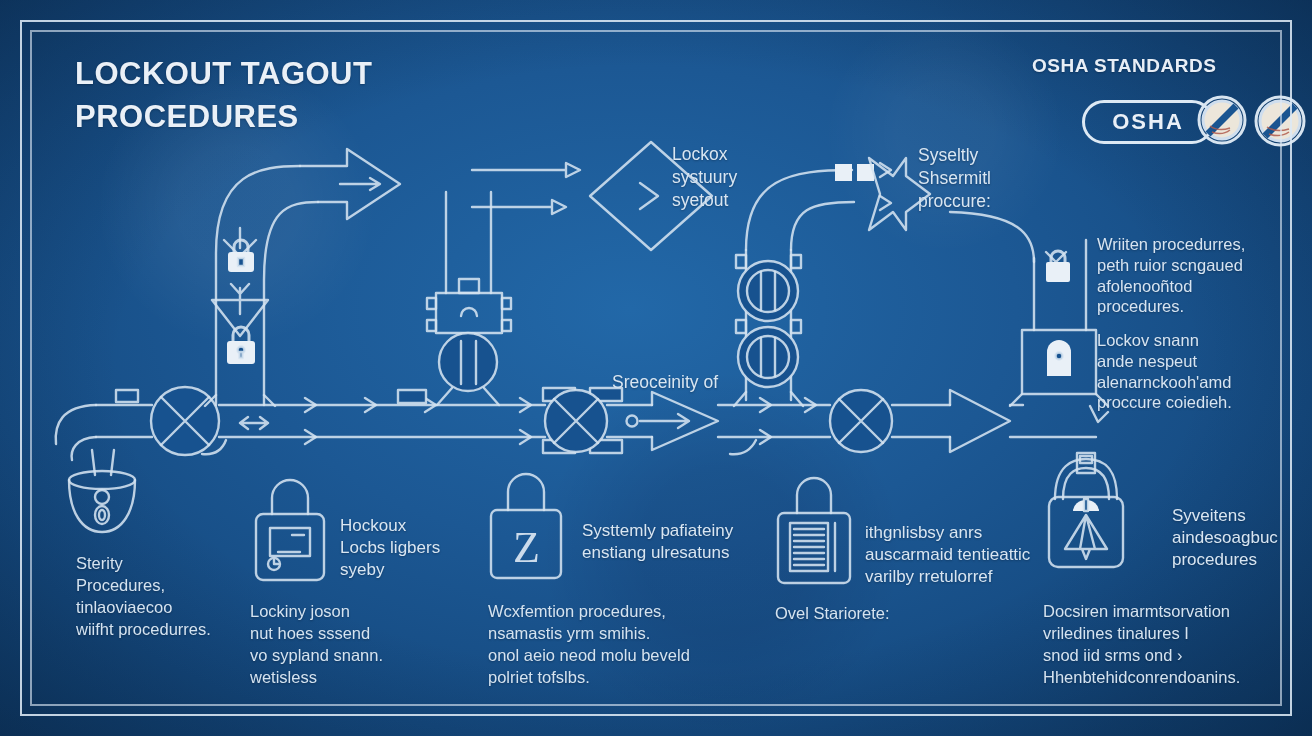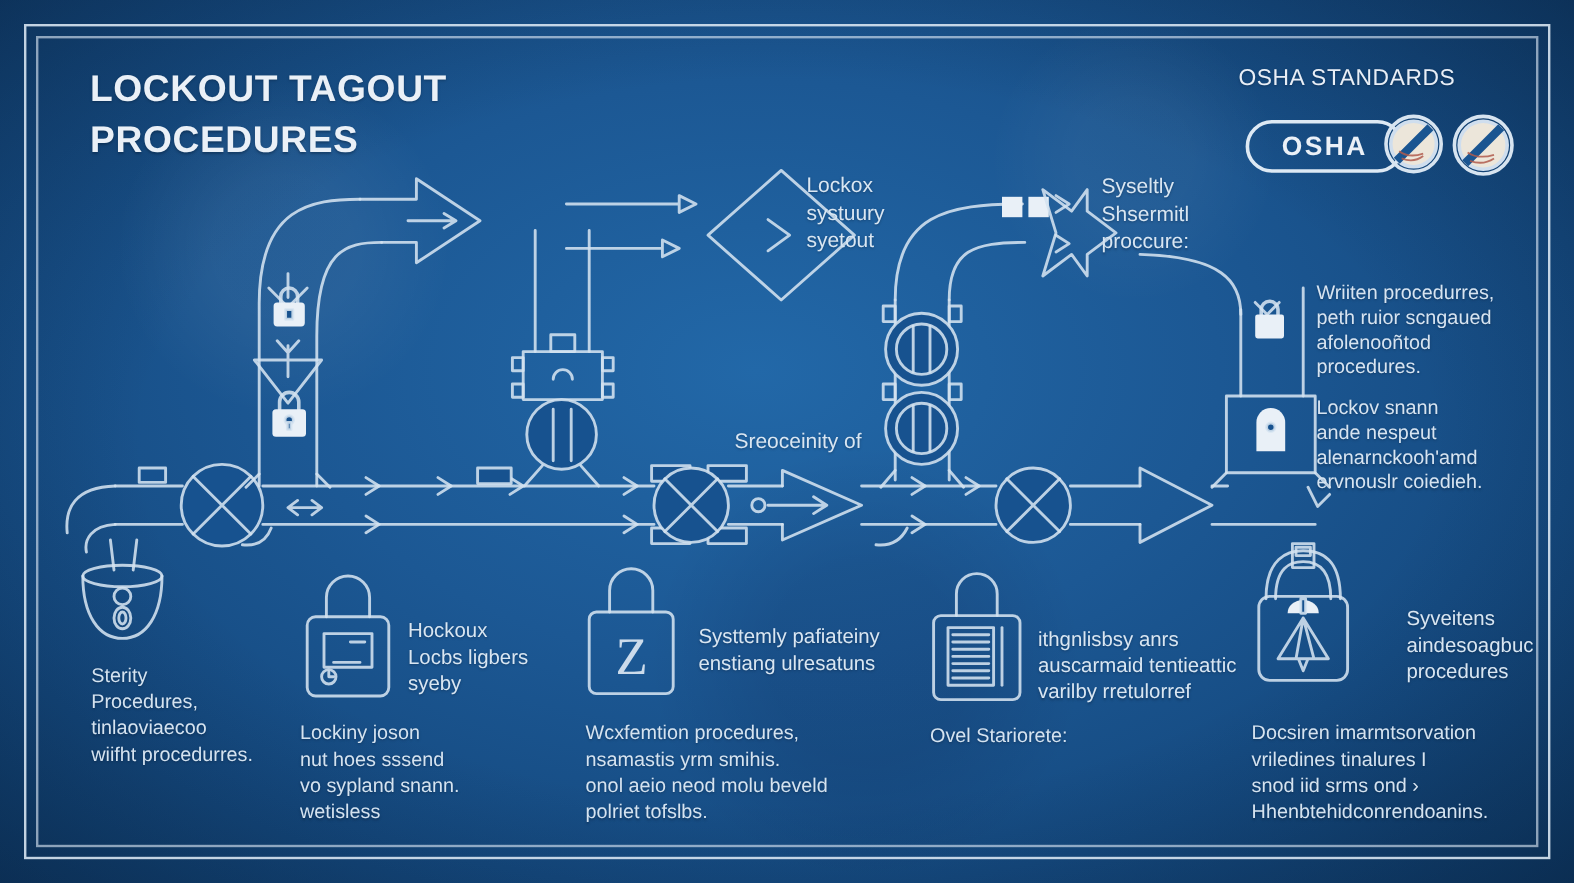--- a/index.html
+++ b/index.html
@@ -9,28 +9,28 @@
   .texture{position:absolute;inset:0;pointer-events:none;
     background:
       radial-gradient(circle at 18% 28%, rgba(255,255,255,.05) 0 60px, transparent 140px),
       radial-gradient(circle at 72% 18%, rgba(255,255,255,.04) 0 50px, transparent 120px),
       radial-gradient(circle at 55% 75%, rgba(0,0,30,.10) 0 80px, transparent 180px),
       radial-gradient(ellipse at 50% 50%, transparent 58%, rgba(4,22,46,.38) 100%);}
   .frame-outer{position:absolute;inset:20px;border:2px solid rgba(221,233,245,.88);pointer-events:none;}
   .frame-inner{position:absolute;inset:30px;border:2px solid rgba(221,233,245,.62);pointer-events:none;}
   .txt{position:absolute;white-space:pre-line;color:#dce8f4;text-shadow:0 1px 2px rgba(3,20,40,.35);}
   .title{left:75px;top:52px;font-size:31px;font-weight:bold;line-height:1.4;letter-spacing:.5px;color:#eaf0f7;}
-  .osha-heading{left:1032px;top:55px;width:230px;font-size:19px;font-weight:normal;letter-spacing:.5px;color:#e8eef6;}
-  .badge{position:absolute;left:1036px;top:94px;width:230px;height:56px;}
+  .osha-heading{left:1032px;top:55px;width:230px;font-size:19px;font-weight:bold;letter-spacing:.5px;color:#e8eef6;}
+  .badge{position:absolute;left:1080px;top:94px;width:230px;height:56px;}
   .badge .pill{position:absolute;left:2px;top:6px;width:126px;height:38px;border:3px solid #dde9f4;
     border-radius:24px;display:flex;align-items:center;justify-content:center;
     font-size:22px;font-weight:bold;letter-spacing:2px;color:#eaf0f7;}
   .badge svg{position:absolute;left:84px;top:0;}
   .flow-label{font-size:17.5px;line-height:1.32;color:#d9e6f2;}
-  .mid-label{left:612px;top:357px;font-size:17.5px;color:#d9e6f2;}
+  .mid-label{left:612px;top:372px;font-size:17.5px;color:#d9e6f2;}
   .note{width:200px;font-size:16.5px;line-height:1.26;color:#d7e4f1;}
   .legend-label{font-size:17px;line-height:1.3;color:#d9e6f2;}
   .legend-caption{font-size:16.5px;line-height:1.34;color:#d5e3f0;}
   svg{overflow:visible;}
   .ln{stroke:#d4e2f0;stroke-width:2.4;fill:none;stroke-linecap:round;stroke-linejoin:round;stroke-opacity:.88;}
   .fillw{fill:#e9f0f7;stroke:none;}
   .fillbg{fill:#17528f;}
 </style>
 </head>
 <body>
@@ -69,21 +69,21 @@
 syetout</div>
   <div class="txt mid-label">Sreoceinity of</div>
 
   <div class="txt note" style="left:1097px;top:234px">Wriiten procedurres,
 peth ruior scngaued
 afolenooñtod
 procedures.</div>
   <div class="txt note" style="left:1097px;top:330px">Lockov snann
 ande nespeut
 alenarnckooh'amd
-ervnouslr coiedieh.</div>
+proccure coiedieh.</div>
 
   <svg width="1312" height="736" viewBox="0 0 1312 736" style="position:absolute;inset:0">
     <g class="ln">
 
       <path d="M96,405 H152 M219,405 H545 M607,405 H652 M718,405 H830 M892,405 H950 M1010,405 H1023
                M96,437 H152 M219,437 H545 M607,437 H652 M718,437 H830 M892,437 H950 M1010,437 H1096"></path>
 
       <path d="M96,405 C62,406 54,424 56,444 M96,437 C76,438 70,450 72,460"></path>
 
       <path d="M305,398 l11,7 l-11,7 M365,398 l11,7 l-11,7 M425,398 l11,7 l-11,7 M520,398 l11,7 l-11,7

